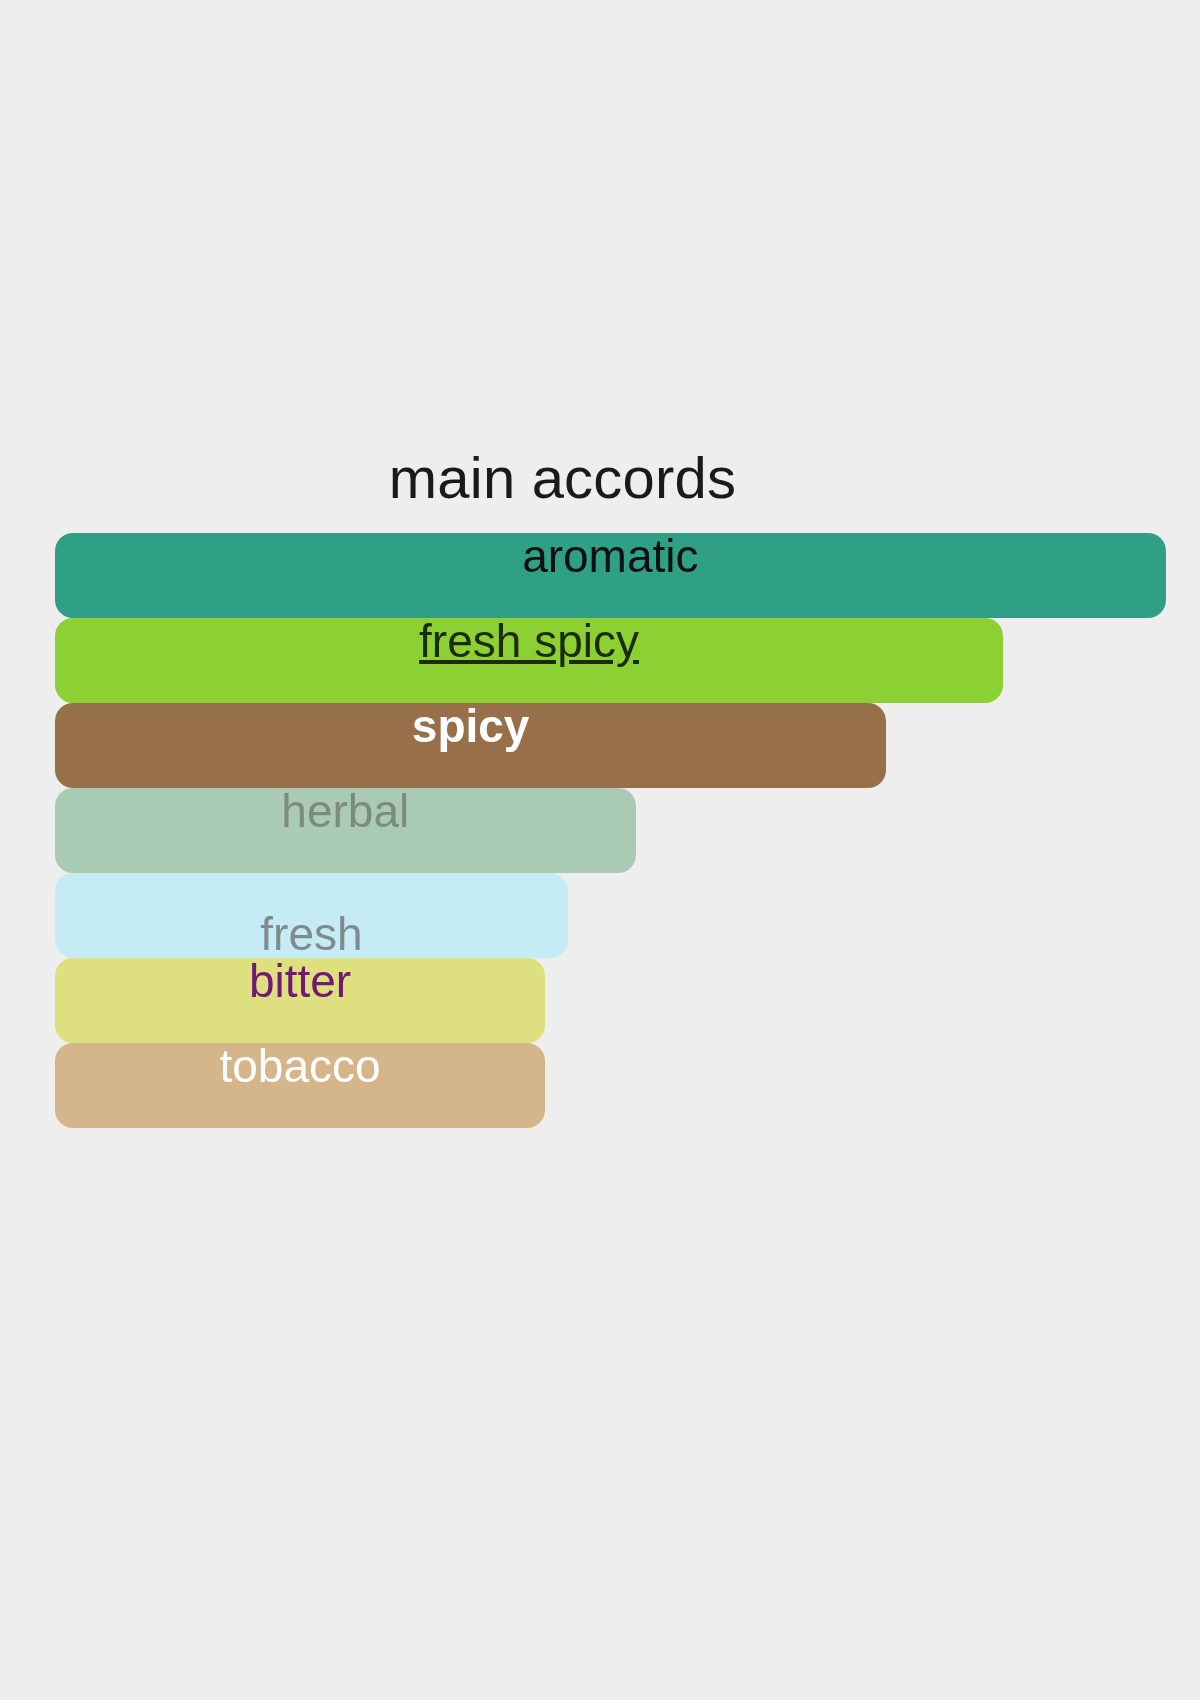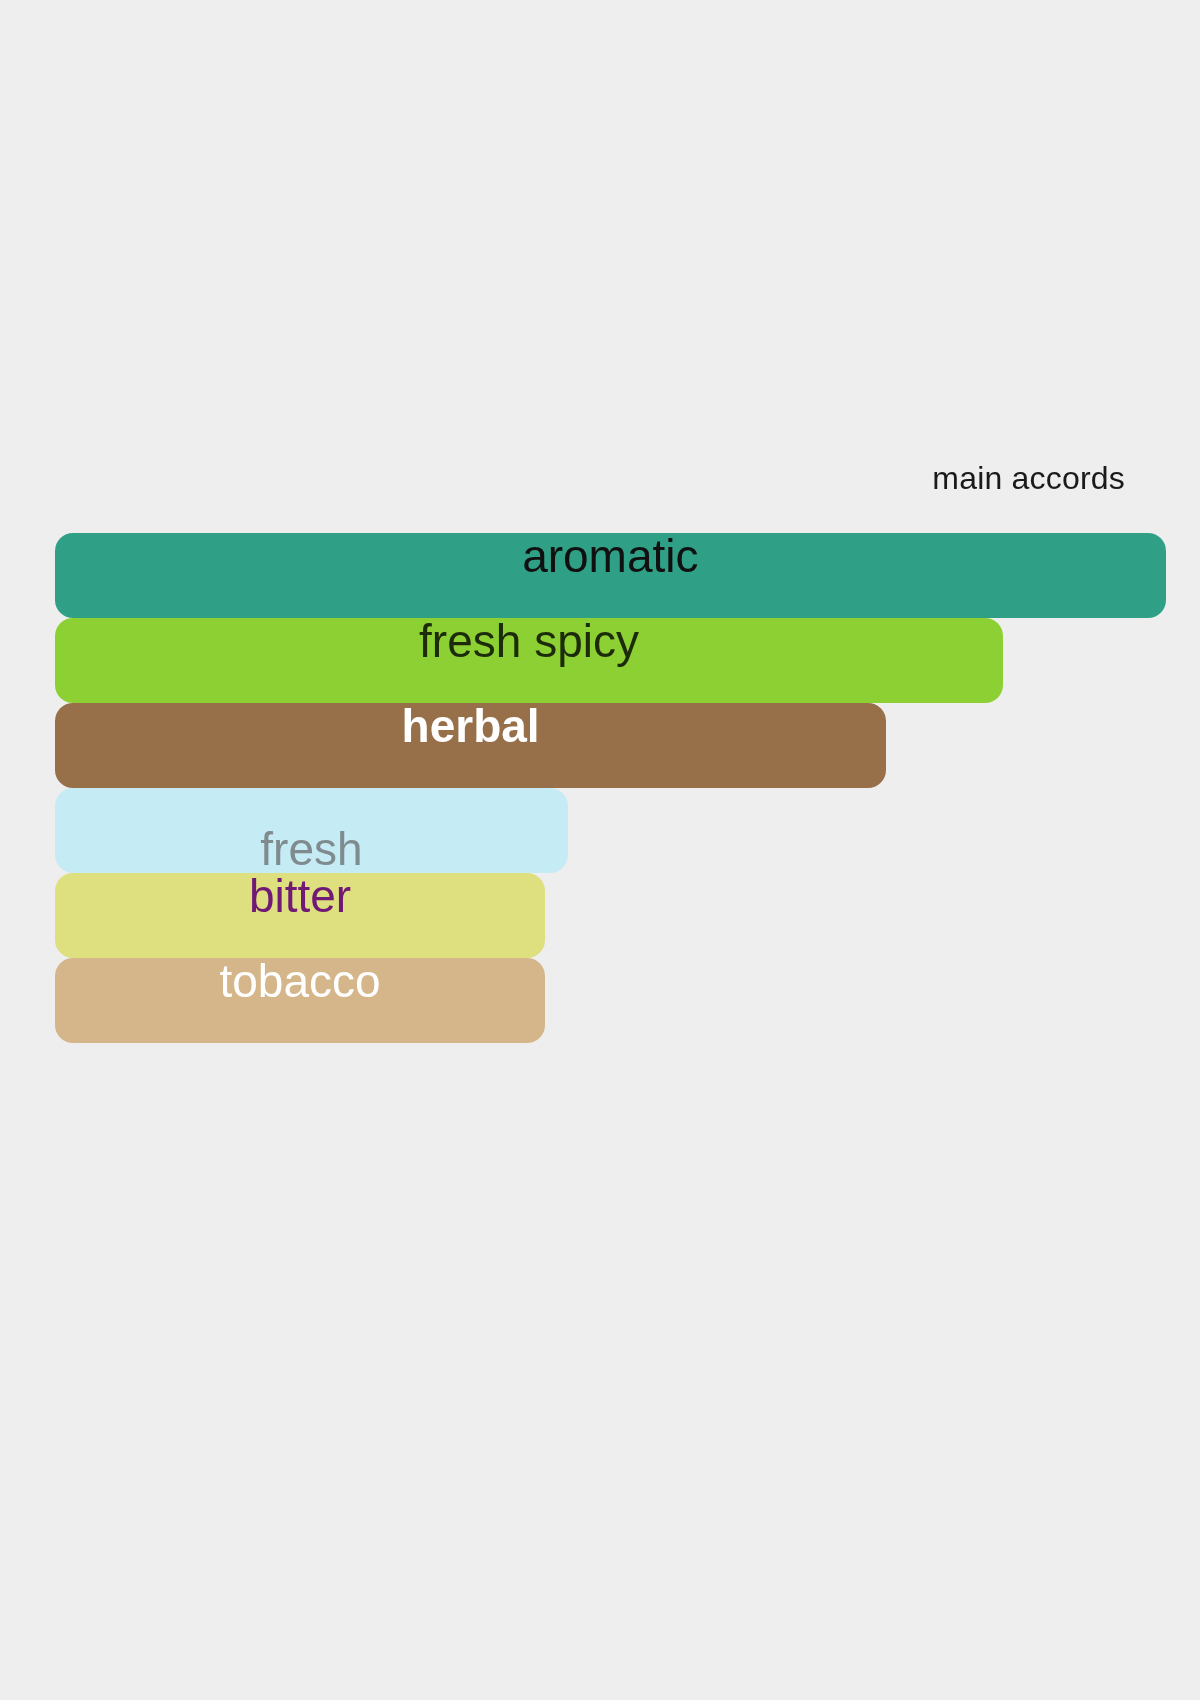--- a/index.html
+++ b/index.html
@@ -18,22 +18,22 @@
     left: 0;
     top: 0;
     width: 1200px;
     height: 1700px;
   }
   .chart-title {
     position: absolute;
     left: 0;
     top: 448px;
     width: 1125px;
-    text-align: right;
-    font-size: 32px;
+    text-align: center;
+    font-size: 58px;
     color: #1a1a1a;
     font-weight: 400;
     letter-spacing: 0.2px;
     line-height: 60px;
   }
   .bars {
     position: absolute;
     left: 55px;
     top: 533px;
     width: 1145px;
@@ -76,26 +76,31 @@
   <div class="chart-title">main accords</div>
 
   <div class="bars">
       <div class="bar-row">
         <div class="bar" style="width: 97%; background: rgb(47, 160, 133);">
           <span class="bar-label" style="color: rgb(16, 16, 16);">aromatic</span>
         </div>
       </div>
       <div class="bar-row">
         <div class="bar" style="width: 82.8%; background: rgb(141, 208, 51);">
-          <span class="bar-label" style="color: rgb(28, 43, 9);">fresh spicy</span>
+          <span class="bar-label" style="color: rgb(28, 43, 9); text-decoration: underline;">fresh spicy</span>
         </div>
       </div>
       <div class="bar-row">
         <div class="bar" style="width: 72.6%; background: rgb(151, 112, 74);">
-          <span class="bar-label" style="color: rgb(255, 255, 255); font-weight: 700;">herbal</span>
+          <span class="bar-label" style="color: rgb(255, 255, 255); font-weight: 700;">spicy</span>
+        </div>
+      </div>
+      <div class="bar-row">
+        <div class="bar" style="width: 50.7%; background: rgb(169, 203, 180);">
+          <span class="bar-label" style="color: rgb(124, 138, 129);">herbal</span>
         </div>
       </div>
       <div class="bar-row">
         <div class="bar" style="width: 44.8%; background: rgb(197, 236, 245);">
           <span class="bar-label" style="color: rgb(127, 139, 142); margin-top: 38px;">fresh</span>
         </div>
       </div>
       <div class="bar-row">
         <div class="bar" style="width: 42.8%; background: rgb(222, 223, 127);">
           <span class="bar-label" style="color: #701a75;">bitter</span>

